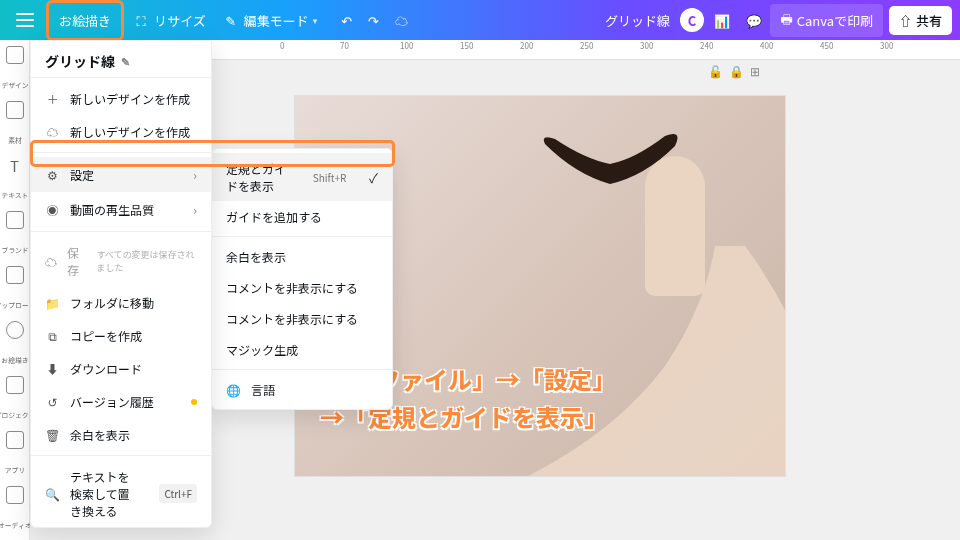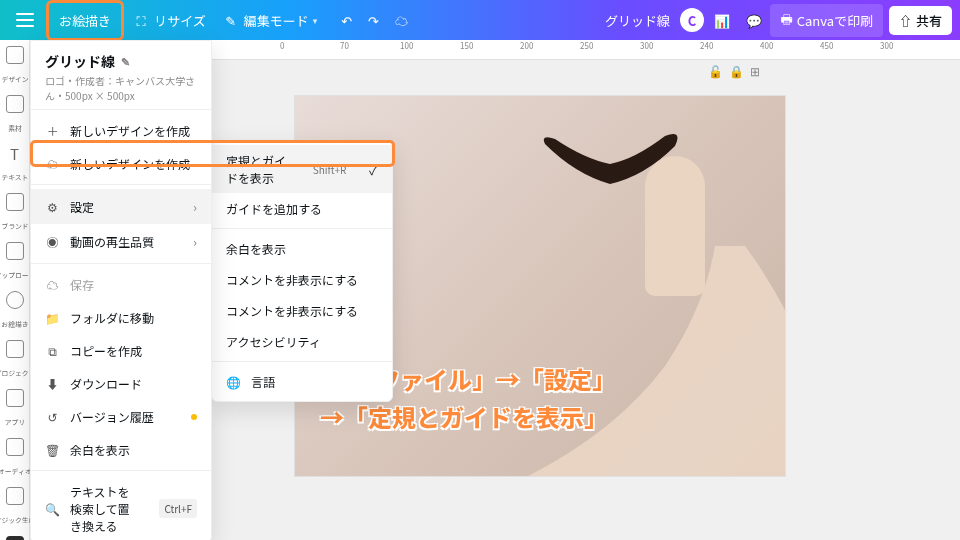--- a/index.html
+++ b/index.html
@@ -11,21 +11,21 @@
 .file-highlight{border:3px solid #fd8a3a;border-radius:6px;padding:2px 2px;margin-left:4px}
 .caret{font-size:9px;opacity:.8}
 .tb-sep{width:8px}
 .tb-spacer{flex:1}
 .tb-icon{width:18px;height:18px;display:inline-flex;align-items:center;justify-content:center}
 .avatar{width:24px;height:24px;border-radius:50%;background:#fff;color:#8b3dff;font-weight:700;display:flex;align-items:center;justify-content:center;font-size:13px;margin:0 2px}
 .print-btn{background:rgba(255,255,255,.15);border-radius:4px;display:flex;align-items:center;gap:4px;padding:5px 10px}
 .share-btn{background:#fff;color:#0d1216;border-radius:5px;display:flex;align-items:center;gap:4px;padding:5px 10px;font-weight:500;margin-left:6px}
 .body{display:flex;height:500px}
 .rail{width:30px;background:#fff;border-right:1px solid #e6e6e6;display:flex;flex-direction:column;align-items:center;padding-top:6px;gap:10px;font-size:8px;color:#6b6b6b;height:500px}
-.rail .ritem{display:flex;flex-direction:column;align-items:center;gap:10px;cursor:pointer}
+.rail .ritem{display:flex;flex-direction:column;align-items:center;gap:16px;cursor:pointer}
 .rail .ricon{width:18px;height:18px;border:1.3px solid #8b8b8b;border-radius:3px}
 .rail .ricon.circle{border-radius:50%}
 .rail .ricon.solid{background:#2d2d2d;border:none}
 .rail .ricon.gradient{background:linear-gradient(135deg,#00c4cc,#7d2ae8);border:none;border-radius:50%}
 .stage{position:relative;flex:1;background:#f0f0f0}
 .ruler-h{position:absolute;top:0;left:0;right:0;height:20px;background:#fff;border-bottom:1px solid #e0e0e0;display:flex;font-size:8px;color:#888;padding-left:250px}
 .ruler-h span{flex:0 0 60px}
 .lockbar{position:absolute;top:22px;right:200px;font-size:12px;color:#888;display:flex;gap:6px}
 .canvas{position:absolute;top:56px;left:265px;width:490px;height:380px;background:linear-gradient(135deg,#e8dcd8 0%,#d9c6bb 50%,#c9b4a6 100%);box-shadow:0 0 0 1px #e0e0e0;overflow:hidden}
 .figure{position:absolute;right:-10px;top:0;bottom:0;width:300px}
@@ -42,21 +42,21 @@
 .mitem{display:flex;align-items:center;gap:10px;padding:8px 14px;cursor:pointer}
 .mitem.muted{color:#a0a0a0}
 .mitem .micon{width:15px;height:15px;display:inline-flex;align-items:center;justify-content:center;color:#555}
 .mitem .spacer{flex:1}
 .mitem .kbd{background:#f1f1f1;border-radius:3px;padding:2px 5px;font-size:10px;color:#555}
 .mitem .chev{font-size:13px;color:#888}
 .mitem .dot{width:6px;height:6px;border-radius:50%;background:#fbbc04}
 .sep{height:1px;background:#eee;margin:4px 0}
 .settings-highlight{position:absolute;top:140px;left:30px;width:365px;height:27px;border:3px solid #fd8a3a;border-radius:5px;z-index:10;pointer-events:none}
 .mitem.active{background:#f3f3f3}
-.menu2{position:absolute;top:140px;left:211px;width:182px;background:#fff;border:1px solid #eee;border-radius:6px;box-shadow:0 8px 24px rgba(0,0,0,.12);font-size:12px;color:#0d1216;padding:4px 0;z-index:4}
+.menu2{position:absolute;top:148px;left:211px;width:182px;background:#fff;border:1px solid #eee;border-radius:6px;box-shadow:0 8px 24px rgba(0,0,0,.12);font-size:12px;color:#0d1216;padding:4px 0;z-index:4}
 .m2item{display:flex;align-items:center;gap:10px;padding:7px 14px;cursor:pointer}
 .m2item.active{background:#f3f3f3}
 .m2item .spacer{flex:1}
 .check{font-size:13px;color:#333}
 .kbd2{font-size:10px;color:#777}
 svg{display:block}
 .rail .rlabel{transform:scale(0.85);white-space:nowrap}
 .saved-note{font-size:9px;color:#b0b0b0;margin-left:auto}
 </style>
 </head>
@@ -207,21 +207,20 @@
     </div>
   </div>
 </div>
 
 <div class="menu1">
   <div class="hdr">
     <div class="title">
         <span>グリッド線</span>
         <span style="font-size:11px;color:#888">✎</span>
       </div>
-    <div class="meta">ロゴ・作成者：キャンバス大学さん・500px × 500px</div>
   </div>
   <div class="sep"></div>
   <div class="mitem">
       <span class="micon">＋</span>
       <span>新しいデザインを作成</span>
     </div>
   <div class="mitem">
       <span class="micon">☁</span>
       <span>新しいデザインを作成</span>
     </div>
@@ -235,20 +234,21 @@
   <div class="mitem">
       <span class="micon">◉</span>
       <span>動画の再生品質</span>
       <span class="spacer"></span>
       <span class="chev">›</span>
     </div>
   <div class="sep"></div>
   <div class="mitem muted">
       <span class="micon">☁</span>
       <span>保存</span>
+      <span class="saved-note">すべての変更は保存されました</span>
     </div>
   <div class="mitem">
       <span class="micon">📁</span>
       <span>フォルダに移動</span>
     </div>
   <div class="mitem">
       <span class="micon">⧉</span>
       <span>コピーを作成</span>
     </div>
   <div class="mitem">
@@ -284,21 +284,21 @@
   <div class="m2item">
       <span>余白を表示</span>
     </div>
   <div class="m2item">
       <span>コメントを非表示にする</span>
     </div>
   <div class="m2item">
       <span>コメントを非表示にする</span>
     </div>
   <div class="m2item">
-      <span>アクセシビリティ</span>
+      <span>マジック生成</span>
     </div>
   <div class="sep"></div>
   <div class="m2item">
       <span class="micon">🌐</span>
       <span>言語</span>
     </div>
 </div>
 
 <div class="settings-highlight"></div>
 

